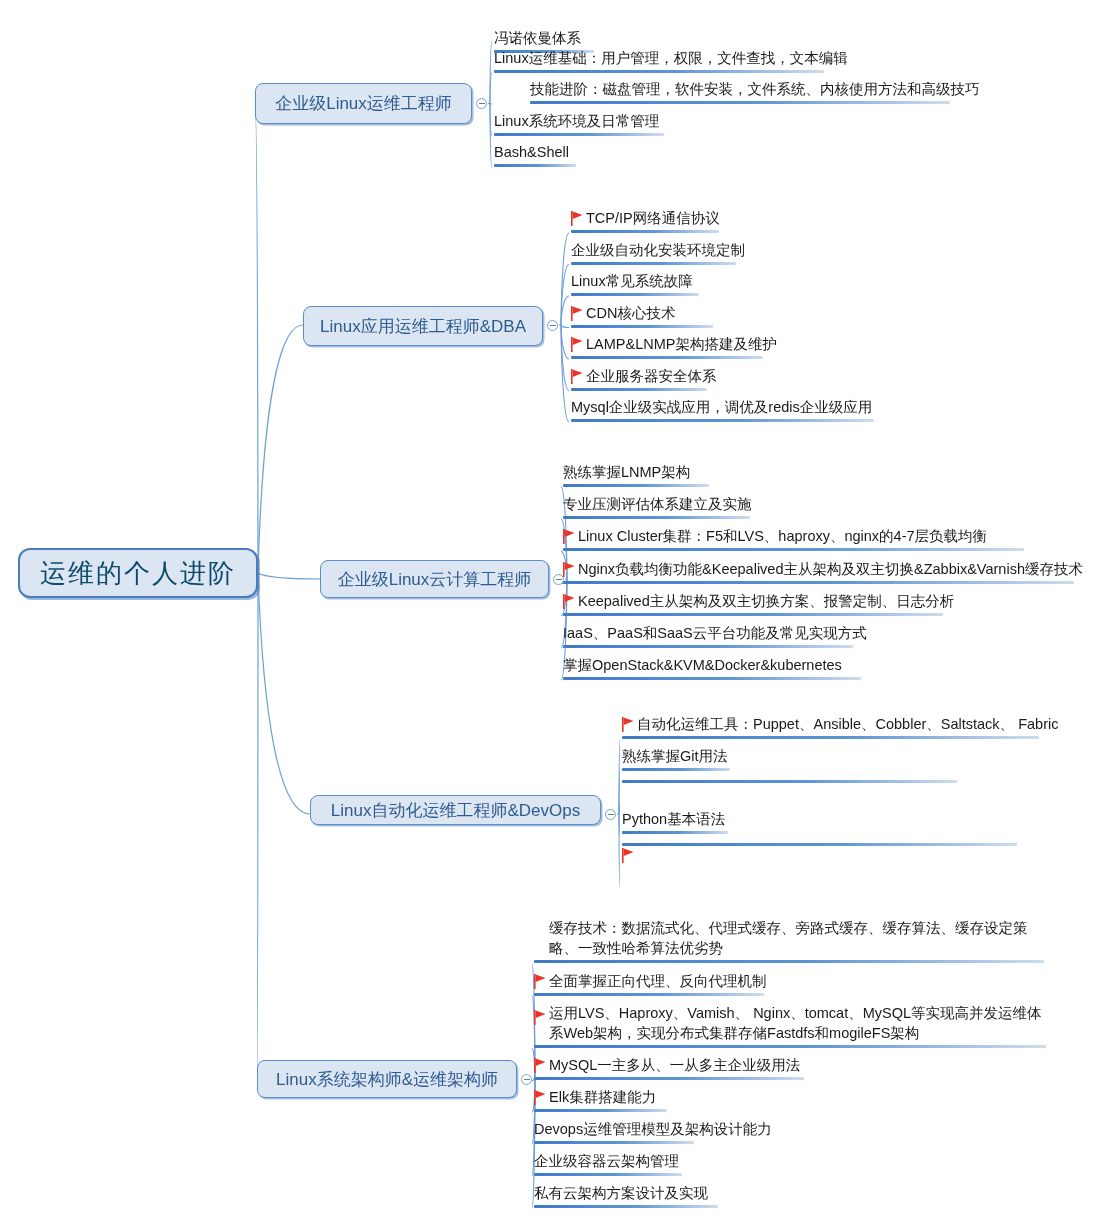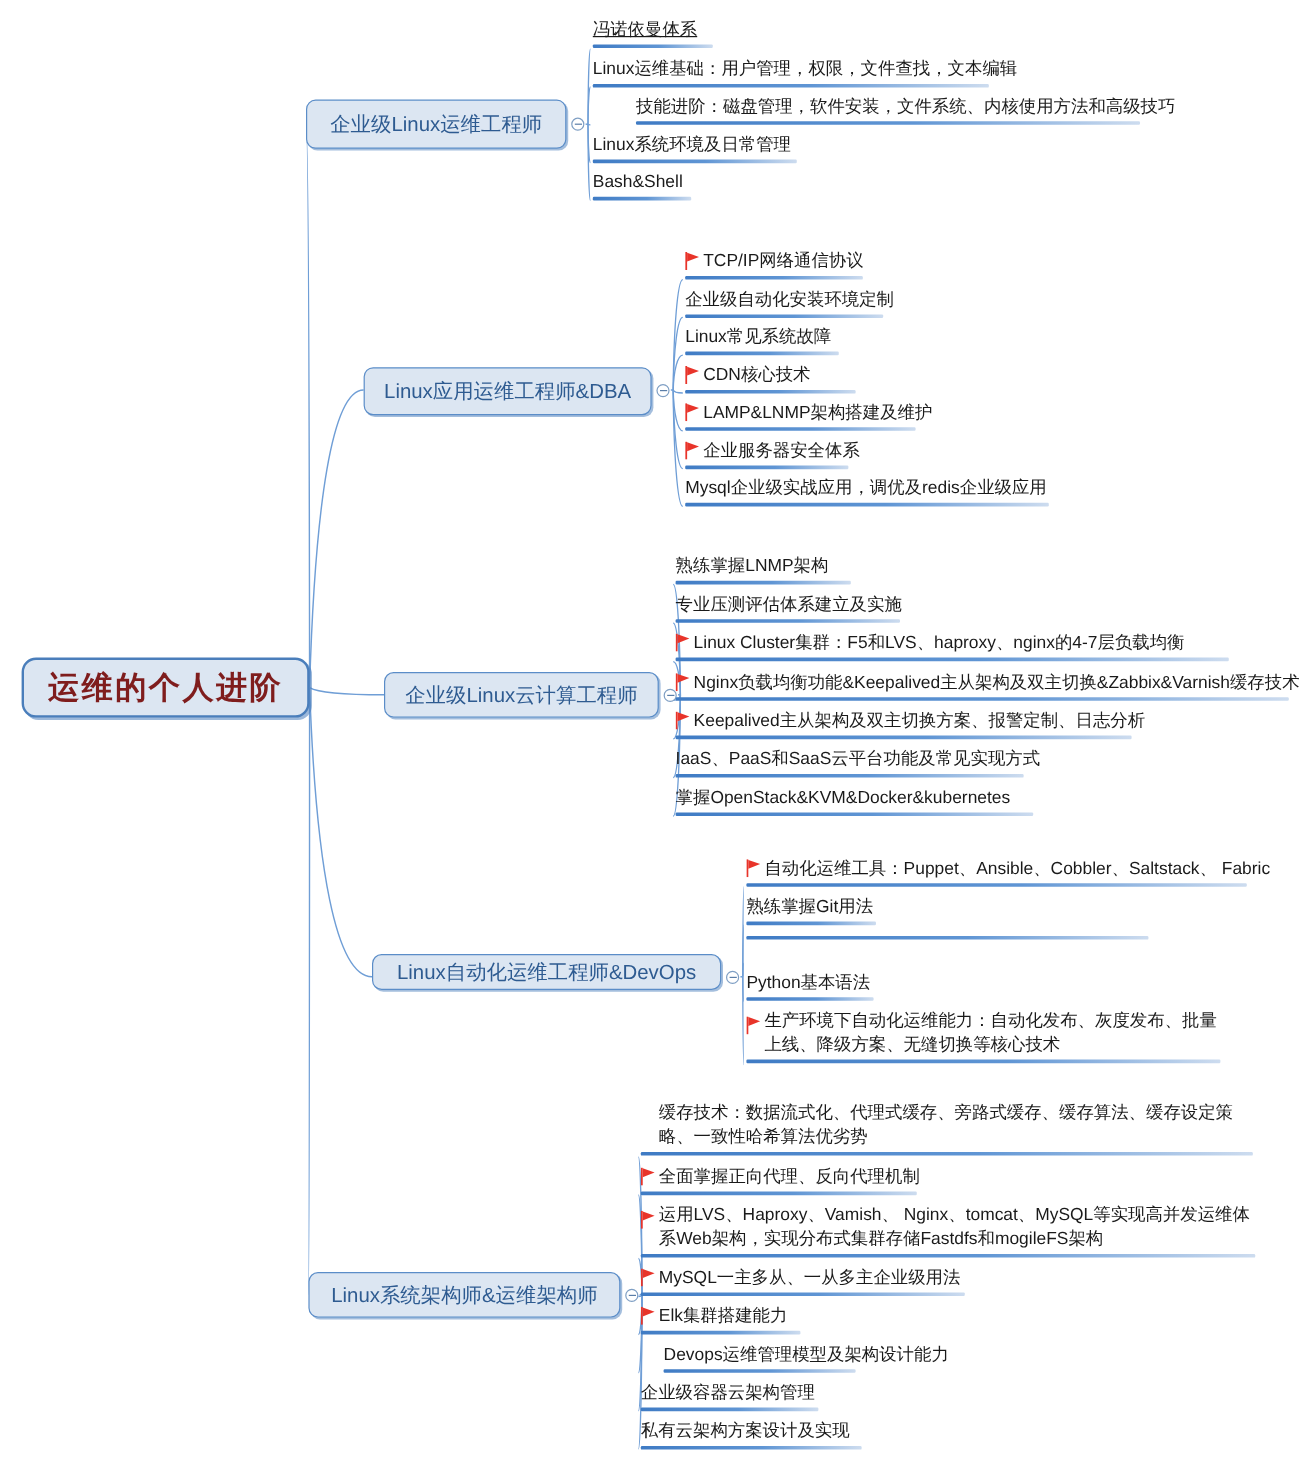--- a/index.html
+++ b/index.html
@@ -25,23 +25,23 @@
   
   .root-node {
     position: absolute;
     display: flex;
     align-items: center;
     justify-content: center;
     background: #dce6f2;
     border: 2px solid #4a7ebb;
     border-radius: 12px;
     box-shadow: 2px 2px 0 rgba(74,126,187,0.55);
-    color: #7f1d1d;
+    color: #0c4a6e;
     font-size: 26px;
-    font-weight: bold;
+    font-weight: normal;
     letter-spacing: 2px;
     white-space: nowrap;
   }
 
   
   .branch-node {
     position: absolute;
     display: flex;
     align-items: center;
     justify-content: center;
@@ -160,21 +160,21 @@
 
   <div class="root-node" style="left:18px; top:548px; width:240px; height:50px;">
     <span>运维的个人进阶</span>
   </div>
 
   <div id="nodes">
       <div class="branch-node" style="left: 255px; top: 83px; width: 217px; height: 41px;">
         <span>企业级Linux运维工程师</span>
       </div>
       <div class="toggle" style="left: 476px; top: 98px;"></div>
-      <div class="leaf" style="left: 494px; top: 15px; text-decoration: underline;"><span class="txt">冯诺依曼体系</span><span class="bar" style="width:100px"></span></div>
+      <div class="leaf" style="left: 494px; top: 28px;"><span class="txt">冯诺依曼体系</span><span class="bar" style="width:100px"></span></div>
       <div class="leaf" style="left: 494px; top: 47.5px;"><span class="txt">Linux运维基础：用户管理，权限，文件查找，文本编辑</span><span class="bar" style="width:330px"></span></div>
       <div class="leaf" style="left: 494px; top: 79px; margin-left: 36px;"><span class="txt">技能进阶：磁盘管理，软件安装，文件系统、内核使用方法和高级技巧</span><span class="bar" style="width:420px"></span></div>
       <div class="leaf" style="left: 494px; top: 110.5px;"><span class="txt">Linux系统环境及日常管理</span><span class="bar" style="width:170px"></span></div>
       <div class="leaf" style="left: 494px; top: 142px;"><span class="txt">Bash&amp;Shell</span><span class="bar" style="width:82px"></span></div>
       <div class="branch-node" style="left: 303px; top: 306px; width: 240px; height: 40px;">
         <span>Linux应用运维工程师&amp;DBA</span>
       </div>
       <div class="toggle" style="left: 547px; top: 319.5px;"></div>
       <div class="leaf" style="left: 571px; top: 208px;"><span class="flag"><svg width="12" height="15" viewBox="0 0 12 15">
             <rect x="0" y="0" width="1.6" height="15" fill="#e8342a"></rect>
@@ -224,21 +224,20 @@
             <path d="M1.6 0.6 L11.5 4.1 L1.6 8.0 Z" fill="#e8342a"></path>
           </svg></span><span class="txt">自动化运维工具：Puppet、Ansible、Cobbler、Saltstack、 Fabric</span><span class="bar" style="width:417px"></span></div>
       <div class="leaf" style="left: 622px; top: 745.8px;"><span class="txt">熟练掌握Git用法</span><span class="bar" style="width:108px"></span></div>
       <div class="leaf" style="left: 622px; top: 777.6px;"><span class="bar" style="width:335px"></span></div>
       <div class="leaf" style="left: 622px; top: 809.4px;"><span class="txt">Python基本语法</span><span class="bar" style="width:106px"></span></div>
       <div class="leaf wrap two-line" style="left: 622px; top: 841.2px; width: 395px;">
         <span class="flagwrap"><span class="flag"><svg width="12" height="15" viewBox="0 0 12 15">
               <rect x="0" y="0" width="1.6" height="15" fill="#e8342a"></rect>
               <path d="M1.6 0.6 L11.5 4.1 L1.6 8.0 Z" fill="#e8342a"></path>
             </svg></span></span>
-        <span class="body"><span class="txt">生产环境下自动化运维能力：自动化发布、灰度发布、批量上线、降级方案、无缝切换等核心技术</span></span>
         <span class="bar" style="width:395px"></span>
       </div>
       <div class="branch-node" style="left: 257px; top: 1060px; width: 260px; height: 38px;">
         <span>Linux系统架构师&amp;运维架构师</span>
       </div>
       <div class="toggle" style="left: 521px; top: 1073.5px;"></div>
       <div class="leaf wrap two-line" style="left: 534px; top: 918px; width: 510px;">
         <span class="body"><span class="txt">缓存技术：数据流式化、代理式缓存、旁路式缓存、缓存算法、缓存设定策略、一致性哈希算法优劣势</span></span>
         <span class="bar" style="width:510px"></span>
       </div>
@@ -255,17 +254,17 @@
         <span class="bar" style="width:512px"></span>
       </div>
       <div class="leaf" style="left: 534px; top: 1055.4px;"><span class="flag"><svg width="12" height="15" viewBox="0 0 12 15">
             <rect x="0" y="0" width="1.6" height="15" fill="#e8342a"></rect>
             <path d="M1.6 0.6 L11.5 4.1 L1.6 8.0 Z" fill="#e8342a"></path>
           </svg></span><span class="txt">MySQL一主多从、一从多主企业级用法</span><span class="bar" style="width:270px"></span></div>
       <div class="leaf" style="left: 534px; top: 1087.2px;"><span class="flag"><svg width="12" height="15" viewBox="0 0 12 15">
             <rect x="0" y="0" width="1.6" height="15" fill="#e8342a"></rect>
             <path d="M1.6 0.6 L11.5 4.1 L1.6 8.0 Z" fill="#e8342a"></path>
           </svg></span><span class="txt">Elk集群搭建能力</span><span class="bar" style="width:133px"></span></div>
-      <div class="leaf" style="left: 534px; top: 1119px; padding-left: 19px;"><span class="txt">Devops运维管理模型及架构设计能力</span><span class="bar" style="width:160px"></span></div>
+      <div class="leaf" style="left: 534px; top: 1119px;"><span class="txt">Devops运维管理模型及架构设计能力</span><span class="bar" style="width:160px"></span></div>
       <div class="leaf" style="left: 534px; top: 1150.8px;"><span class="txt">企业级容器云架构管理</span><span class="bar" style="width:148px"></span></div>
       <div class="leaf" style="left: 534px; top: 1182.6px;"><span class="txt">私有云架构方案设计及实现</span><span class="bar" style="width:184px"></span></div>
     </div>
 </div>
 
 </body></html>

